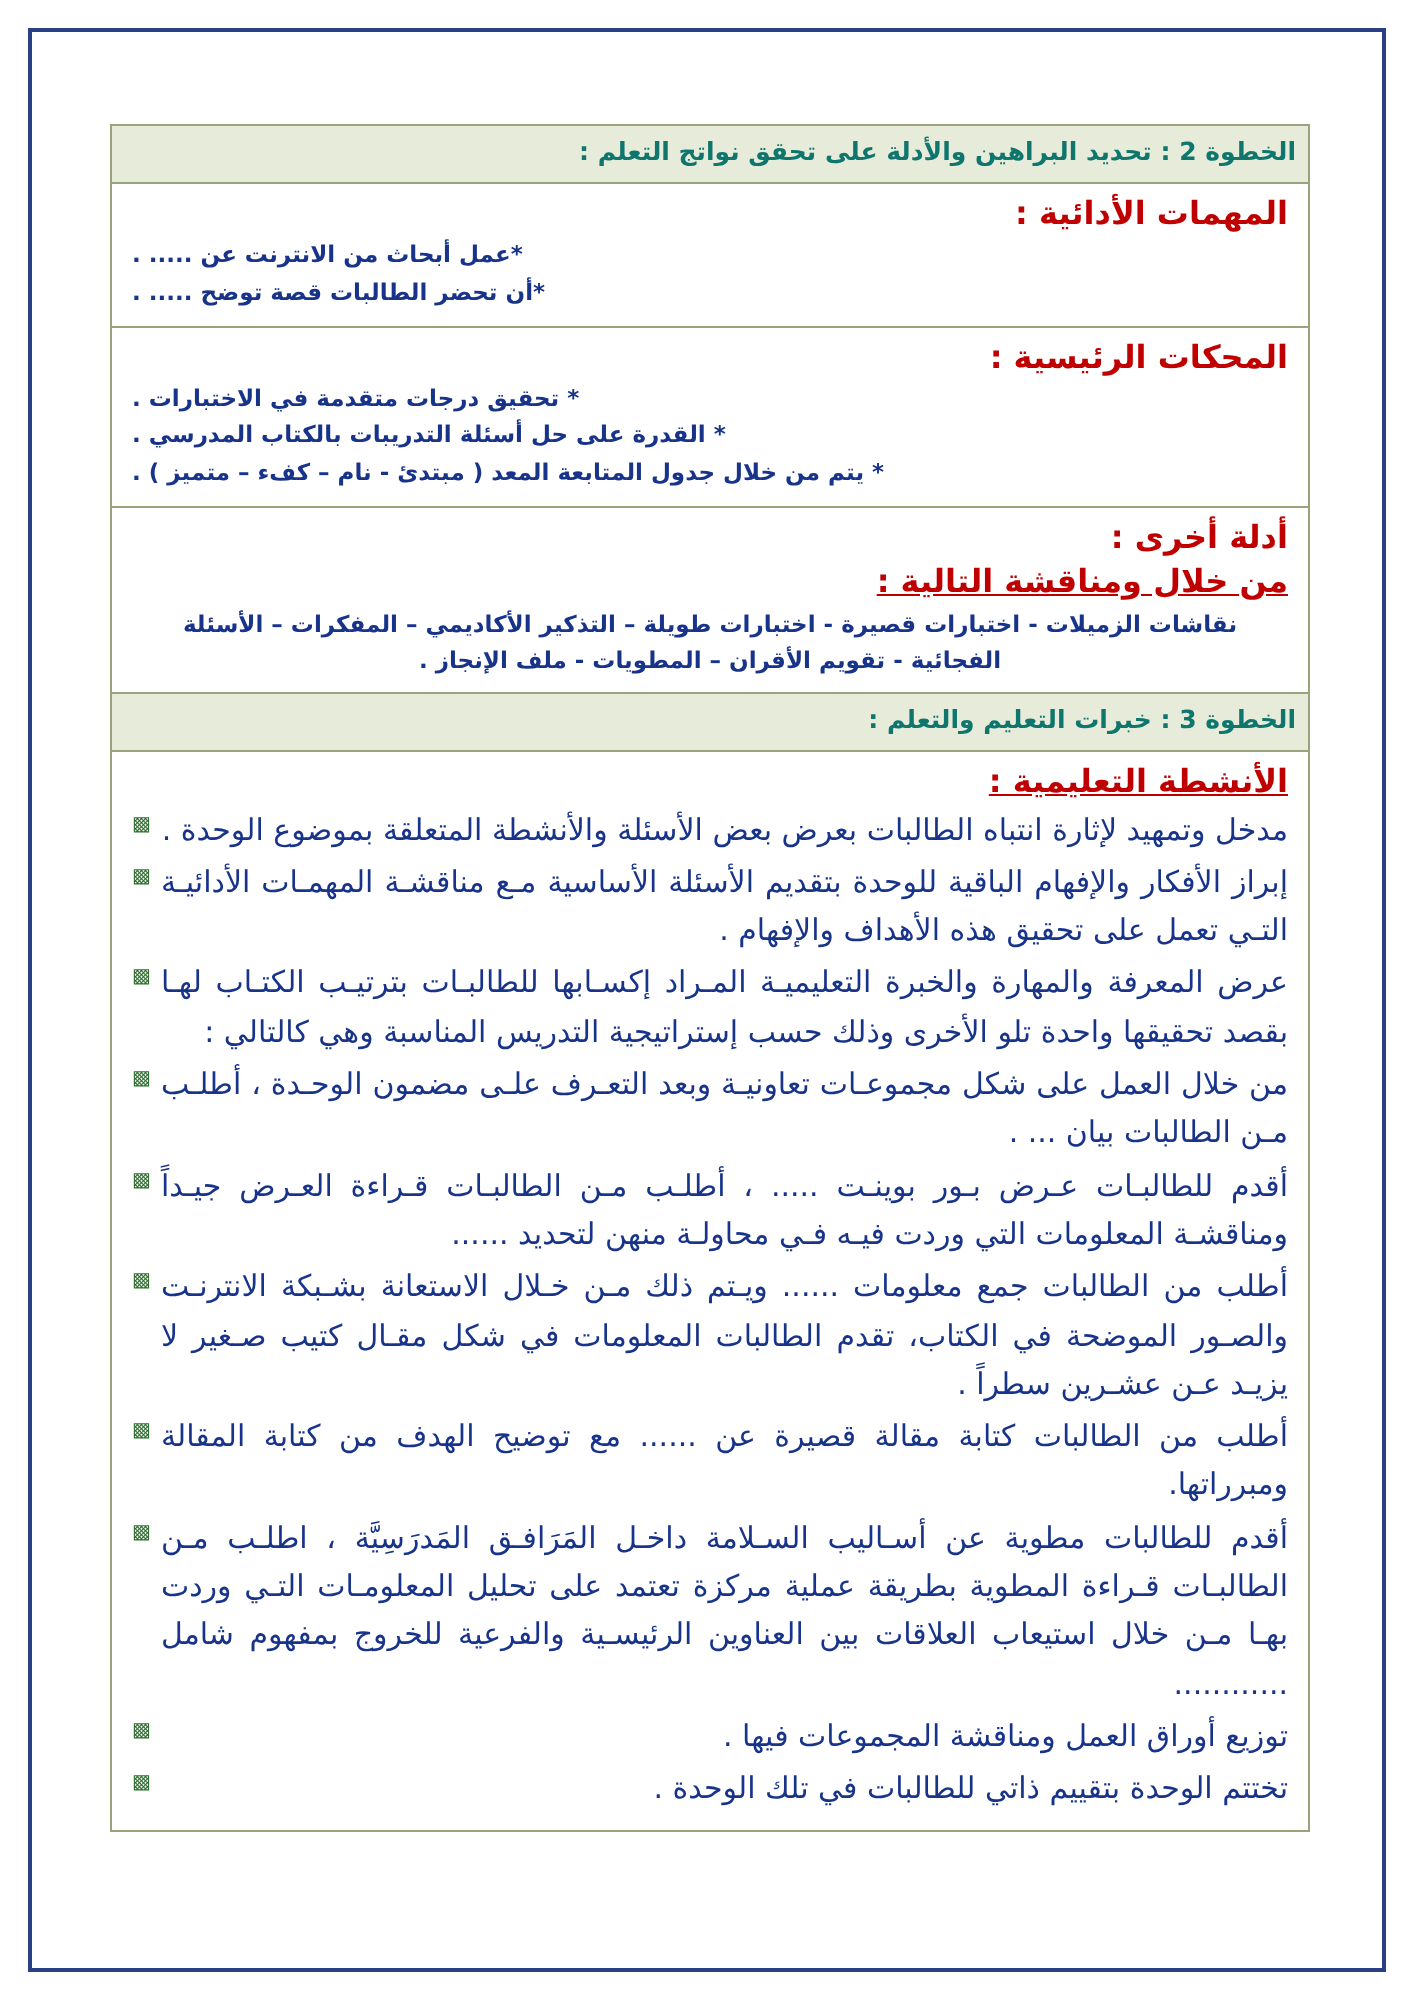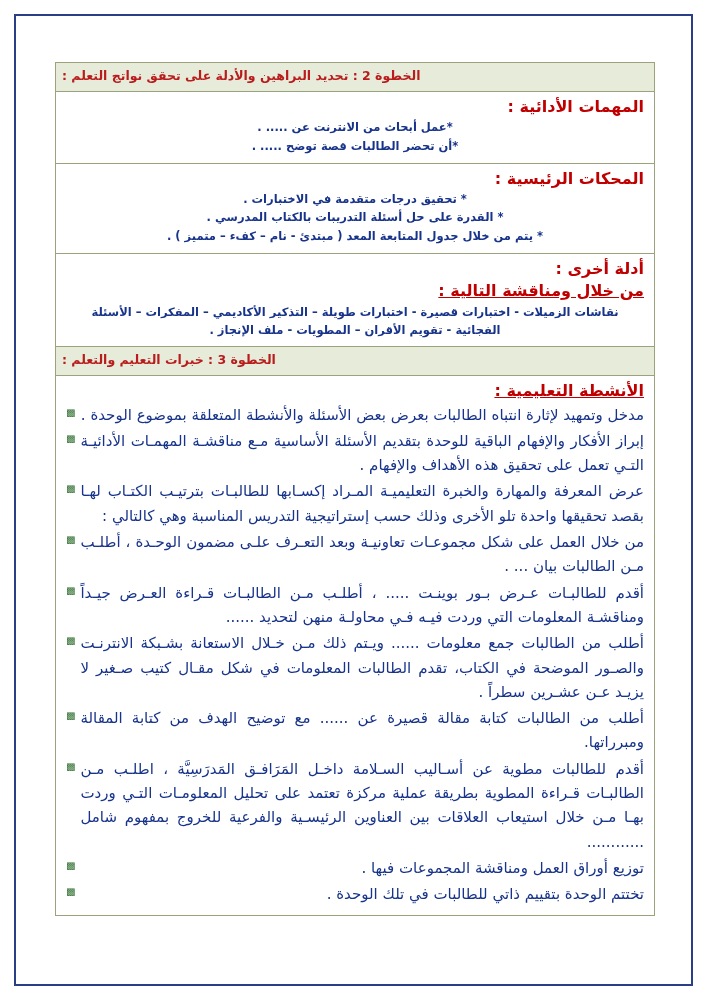--- a/index.html
+++ b/index.html
@@ -28,22 +28,22 @@
     left: 55px;
     top: 62px;
     width: 600px;
     box-sizing: border-box;
     border: 1px solid #9aa37c;
     background: #ffffff;
   }
   .band {
     background: #e6ebda;
     border-bottom: 1px solid #9aa37c;
-    text-align: left;
-    color: #b91c1c;
+    text-align: right;
+    color: #0f766e;
     font-weight: bold;
     font-size: 12.5px;
     padding: 5px 6px 6px 6px;
     line-height: 1.35;
   }
   .section {
     border-bottom: 1px solid #9aa37c;
     padding: 4px 10px 6px 10px;
   }
   .section:last-child { border-bottom: none; }
@@ -57,21 +57,21 @@
   .sub-head-ul {
     text-decoration: underline;
   }
   .line {
     color: #18348a;
     font-size: 11.5px;
     font-weight: bold;
     line-height: 1.55;
     margin: 0 0 1px 0;
   }
-  .center { text-align: center; }
+  .center { text-align: left; }
   .evidence-lines {
     color: #18348a;
     font-size: 11.5px;
     font-weight: bold;
     line-height: 1.6;
     text-align: center;
   }
   .bullets {
     margin: 0;
     padding: 0;

